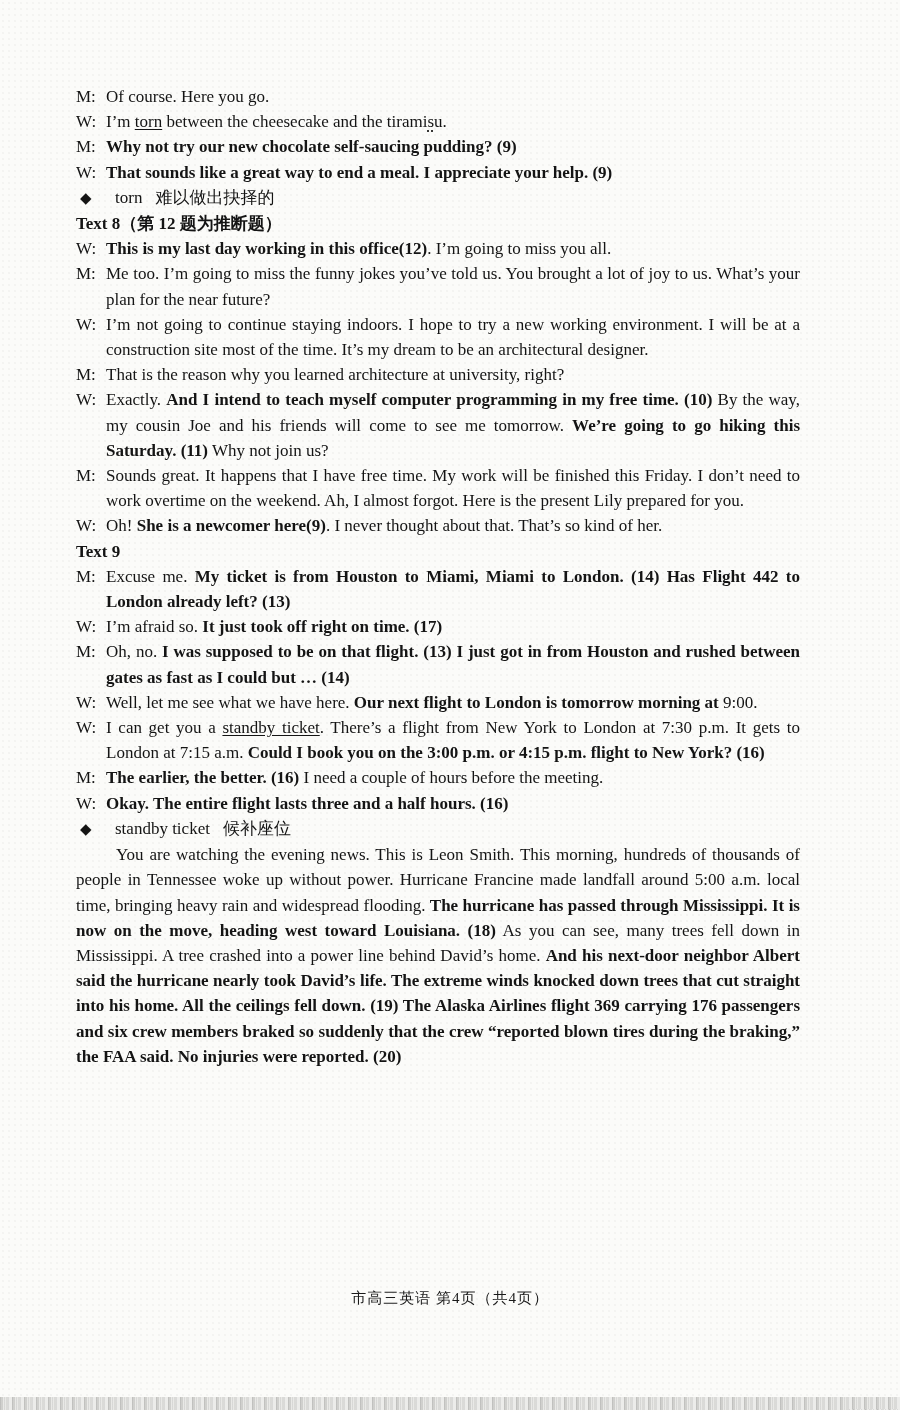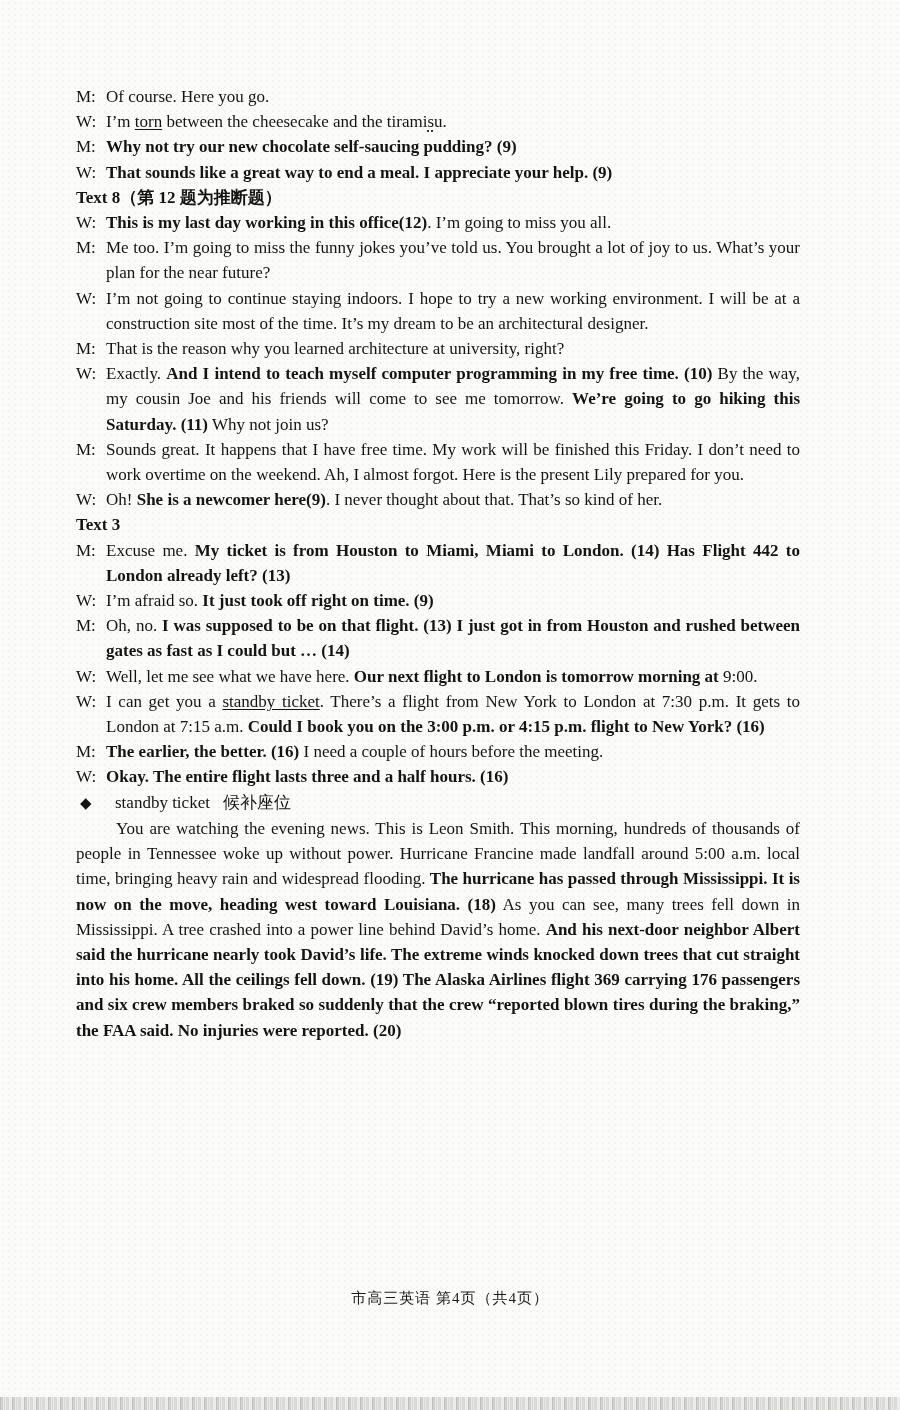--- a/index.html
+++ b/index.html
@@ -39,31 +39,32 @@
   }
 </style>
 </head>
 <body>
 
 <div class="sheet">
     <div class="row dialogue"><span class="speaker">M:</span><span class="seg">Of course. Here you go.</span></div>
     <div class="row dialogue"><span class="speaker">W:</span><span class="seg">I’m </span><span class="seg u">torn</span><span class="seg"> between the cheesecake and the tirami</span><span class="seg ud">s</span><span class="seg">u.</span></div>
     <div class="row dialogue"><span class="speaker">M:</span><span class="seg b">Why not try our new chocolate self-saucing pudding? (9)</span></div>
     <div class="row dialogue"><span class="speaker">W:</span><span class="seg b">That sounds like a great way to end a meal. I appreciate your help. (9)</span></div>
+    <div class="row gloss"><span class="bullet">◆</span><span class="seg">torn</span><span class="seg cjk">难以做出抉择的</span></div>
     <div class="row heading"><span class="seg">Text 8（第 12 题为推断题）</span></div>
     <div class="row dialogue"><span class="speaker">W:</span><span class="seg b">This is my last day working in this office(12)</span><span class="seg">. I’m going to miss you all.</span></div>
     <div class="row dialogue"><span class="speaker">M:</span><span class="seg">Me too. I’m going to miss the funny jokes you’ve told us. You brought a lot of joy to us. What’s your plan for the near future?</span></div>
     <div class="row dialogue"><span class="speaker">W:</span><span class="seg">I’m not going to continue staying indoors. I hope to try a new working environment. I will be at a construction site most of the time. It’s my dream to be an architectural designer.</span></div>
     <div class="row dialogue"><span class="speaker">M:</span><span class="seg">That is the reason why you learned architecture at university, right?</span></div>
     <div class="row dialogue"><span class="speaker">W:</span><span class="seg">Exactly. </span><span class="seg b">And I intend to teach myself computer programming in my free time. (10)</span><span class="seg"> By the way, my cousin Joe and his friends will come to see me tomorrow. </span><span class="seg b">We’re going to go hiking this Saturday. (11)</span><span class="seg"> Why not join us?</span></div>
     <div class="row dialogue"><span class="speaker">M:</span><span class="seg">Sounds great. It happens that I have free time. My work will be finished this Friday. I don’t need to work overtime on the weekend. Ah, I almost forgot. Here is the present Lily prepared for you.</span></div>
     <div class="row dialogue"><span class="speaker">W:</span><span class="seg">Oh! </span><span class="seg b">She is a newcomer here(9)</span><span class="seg">. I never thought about that. That’s so kind of her.</span></div>
-    <div class="row heading"><span class="seg">Text 3</span></div>
+    <div class="row heading"><span class="seg">Text 9</span></div>
     <div class="row dialogue"><span class="speaker">M:</span><span class="seg">Excuse me. </span><span class="seg b">My ticket is from Houston to Miami, Miami to London. (14) Has Flight 442 to London already left? (13)</span></div>
-    <div class="row dialogue"><span class="speaker">W:</span><span class="seg">I’m afraid so. </span><span class="seg b">It just took off right on time. (9)</span></div>
+    <div class="row dialogue"><span class="speaker">W:</span><span class="seg">I’m afraid so. </span><span class="seg b">It just took off right on time. (17)</span></div>
     <div class="row dialogue"><span class="speaker">M:</span><span class="seg">Oh, no. </span><span class="seg b">I was supposed to be on that flight. (13) I just got in from Houston and rushed between gates as fast as I could but … (14)</span></div>
     <div class="row dialogue"><span class="speaker">W:</span><span class="seg">Well, let me see what we have here. </span><span class="seg b">Our next flight to London is tomorrow morning at</span><span class="seg"> 9:00.</span></div>
     <div class="row dialogue"><span class="speaker">W:</span><span class="seg">I can get you a </span><span class="seg u">standby ticket</span><span class="seg">. There’s a flight from New York to London at 7:30 p.m. It gets to London at 7:15 a.m. </span><span class="seg b">Could I book you on the 3:00 p.m. or 4:15 p.m. flight to New York? (16)</span></div>
     <div class="row dialogue"><span class="speaker">M:</span><span class="seg b">The earlier, the better. (16)</span><span class="seg"> I need a couple of hours before the meeting.</span></div>
     <div class="row dialogue"><span class="speaker">W:</span><span class="seg b">Okay. The entire flight lasts three and a half hours. (16)</span></div>
     <div class="row gloss"><span class="bullet">◆</span><span class="seg">standby ticket</span><span class="seg cjk">候补座位</span></div>
     <div class="row paragraph"><span class="seg">You are watching the evening news. This is Leon Smith. This morning, hundreds of thousands of people in Tennessee woke up without power. Hurricane Francine made landfall around 5:00 a.m. local time, bringing heavy rain and widespread flooding. </span><span class="seg b">The hurricane has passed through Mississippi. It is now on the move, heading west toward Louisiana. (18)</span><span class="seg"> As you can see, many trees fell down in Mississippi. A tree crashed into a power line behind David’s home. </span><span class="seg b">And his next-door neighbor Albert said the hurricane nearly took David’s life. The extreme winds knocked down trees that cut straight into his home. All the ceilings fell down. (19) The Alaska Airlines flight 369 carrying 176 passengers and six crew members braked so suddenly that the crew “reported blown tires during the braking,” the FAA said. No injuries were reported. (20)</span></div>
   </div>
 
 <div class="footer">市高三英语 第4页（共4页）</div>

